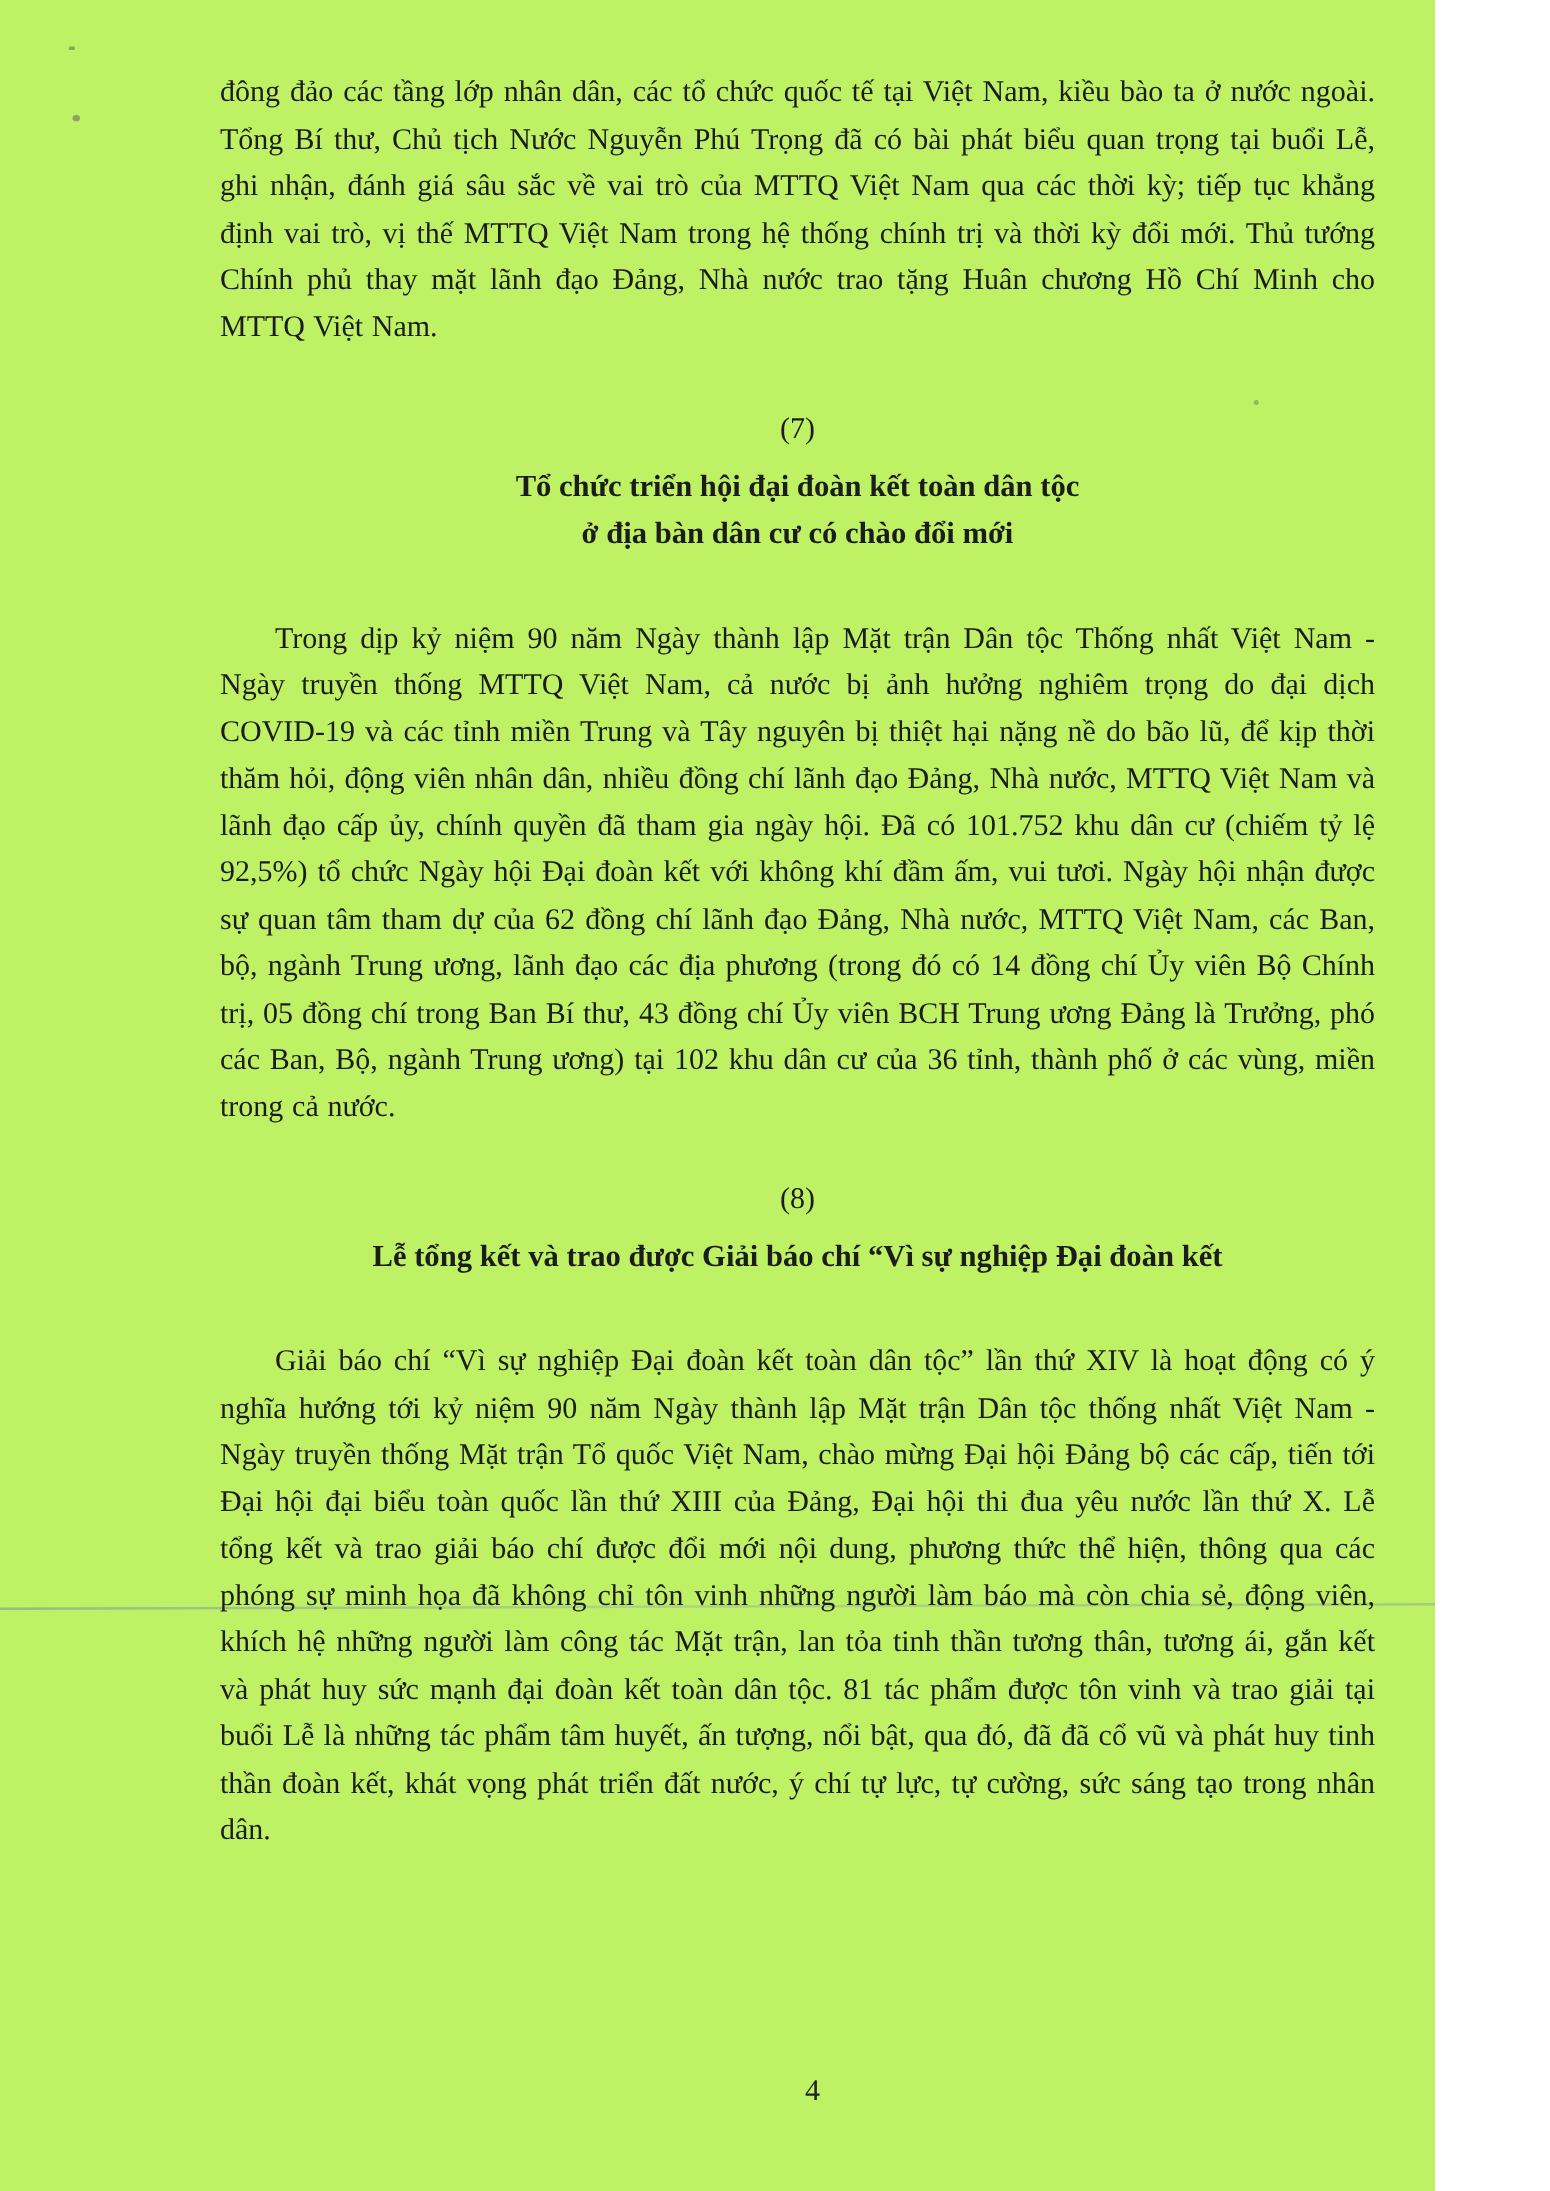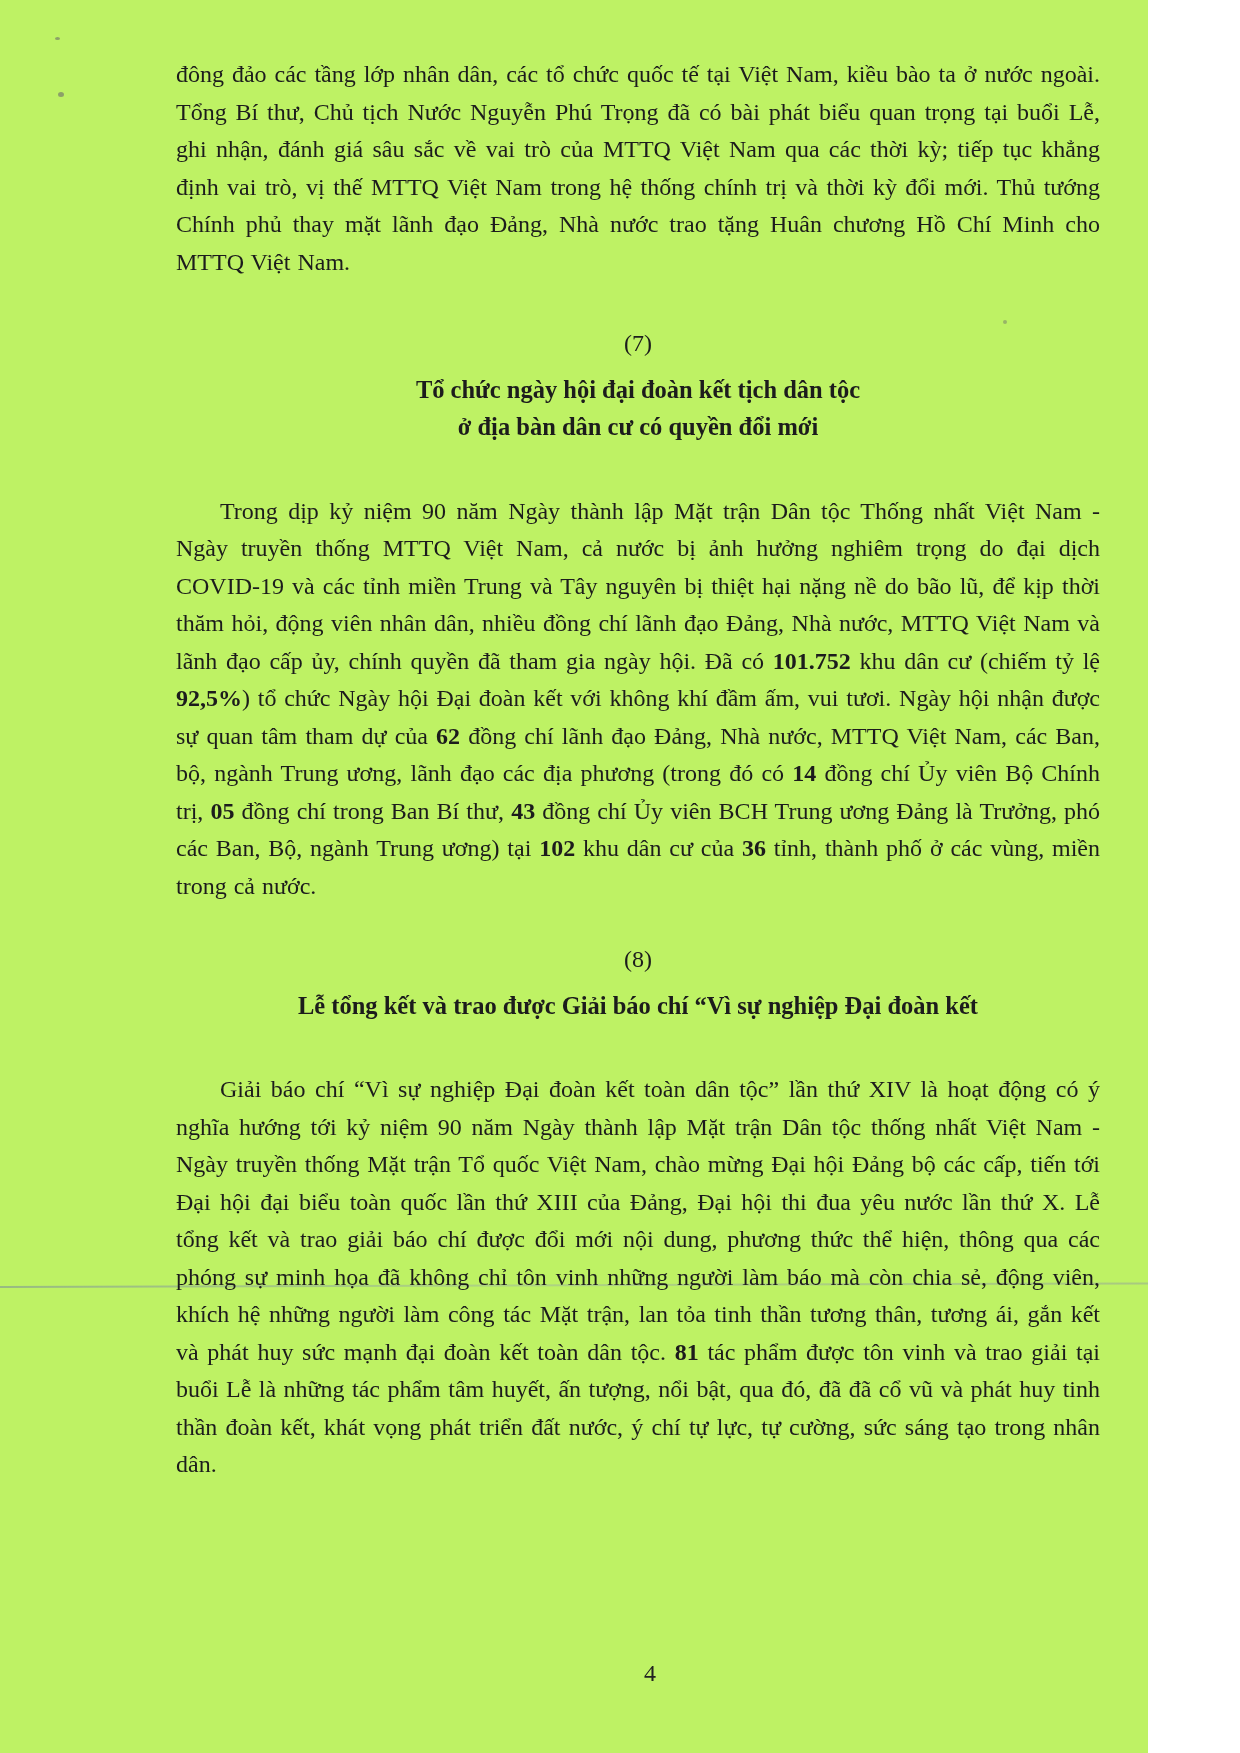--- a/index.html
+++ b/index.html
@@ -19,21 +19,21 @@
     width: 924px;
   }
   .body-text {
     font-size: 24px;
     line-height: 37.5px;
     text-align: justify;
     text-align-last: left;
     margin: 0;
     word-spacing: 1px;
   }
-  .body-text b { font-weight: bold; }
+  .body-text b { font-weight: normal; }
   .indent { text-indent: 44px; }
   .doc-section { margin: 0; }
   .sec-7 { margin-top: 44px; }
   .sec-8 { margin-top: 36px; }
   .sec-num {
     text-align: center;
     font-size: 24px;
     line-height: 37.5px;
     margin: 0 0 8px 0;
     font-weight: normal;
@@ -92,22 +92,22 @@
   <span class="speck speck-3"></span>
   <div class="scan-line"></div>
 
   <main class="content">
 
     <p class="body-text intro"><span>đông đảo các tầng lớp nhân dân, các tổ chức quốc tế tại Việt Nam, kiều bào ta ở nước ngoài. Tổng Bí thư, Chủ tịch Nước Nguyễn Phú Trọng đã có bài phát biểu quan trọng tại buổi Lễ, ghi nhận, đánh giá sâu sắc về vai trò của MTTQ Việt Nam qua các thời kỳ; tiếp tục khẳng định vai trò, vị thế MTTQ Việt Nam trong hệ thống chính trị và thời kỳ đổi mới. Thủ tướng Chính phủ thay mặt lãnh đạo Đảng, Nhà nước trao tặng Huân chương Hồ Chí Minh cho MTTQ Việt Nam.</span></p>
 
     <section class="doc-section sec-7">
       <div class="sec-num">(7)</div>
       <h2 class="sec-title">
-        <span class="title-line">Tổ chức ngày hội đại đoàn kết tịch dân tộc</span>
-        <span class="title-line">ở địa bàn dân cư có quyền đổi mới</span>
+        <span class="title-line">Tổ chức triển hội đại đoàn kết toàn dân tộc</span>
+        <span class="title-line">ở địa bàn dân cư có chào đổi mới</span>
       </h2>
       <p class="body-text indent sec-paragraph"><span>Trong dịp kỷ niệm 90 năm Ngày thành lập Mặt trận Dân tộc Thống nhất Việt Nam - Ngày truyền thống MTTQ Việt Nam, cả nước bị ảnh hưởng nghiêm trọng do đại dịch COVID-19 và các tỉnh miền Trung và Tây nguyên bị thiệt hại nặng nề do bão lũ, để kịp thời thăm hỏi, động viên nhân dân, nhiều đồng chí lãnh đạo Đảng, Nhà nước, MTTQ Việt Nam và lãnh đạo cấp ủy, chính quyền đã tham gia ngày hội. Đã có </span><b>101.752</b><span> khu dân cư (chiếm tỷ lệ </span><b>92,5%</b><span>) tổ chức Ngày hội Đại đoàn kết với không khí đầm ấm, vui tươi. Ngày hội nhận được sự quan tâm tham dự của </span><b>62</b><span> đồng chí lãnh đạo Đảng, Nhà nước, MTTQ Việt Nam, các Ban, bộ, ngành Trung ương, lãnh đạo các địa phương (trong đó có </span><b>14</b><span> đồng chí Ủy viên Bộ Chính trị, </span><b>05</b><span> đồng chí trong Ban Bí thư, </span><b>43</b><span> đồng chí Ủy viên BCH Trung ương Đảng là Trưởng, phó các Ban, Bộ, ngành Trung ương) tại </span><b>102</b><span> khu dân cư của </span><b>36</b><span> tỉnh, thành phố ở các vùng, miền trong cả nước.</span></p>
     </section>
 
     <section class="doc-section sec-8">
       <div class="sec-num">(8)</div>
       <h2 class="sec-title">
         <span class="title-line">Lễ tổng kết và trao được Giải báo chí “Vì sự nghiệp Đại đoàn kết</span>
       </h2>
       <p class="body-text indent sec-paragraph"><span>Giải báo chí “Vì sự nghiệp Đại đoàn kết toàn dân tộc” lần thứ XIV là hoạt động có ý nghĩa hướng tới kỷ niệm 90 năm Ngày thành lập Mặt trận Dân tộc thống nhất Việt Nam - Ngày truyền thống Mặt trận Tổ quốc Việt Nam, chào mừng Đại hội Đảng bộ các cấp, tiến tới Đại hội đại biểu toàn quốc lần thứ XIII của Đảng, Đại hội thi đua yêu nước lần thứ X. Lễ tổng kết và trao giải báo chí được đổi mới nội dung, phương thức thể hiện, thông qua các phóng sự minh họa đã không chỉ tôn vinh những người làm báo mà còn chia sẻ, động viên, khích hệ những người làm công tác Mặt trận, lan tỏa tinh thần tương thân, tương ái, gắn kết và phát huy sức mạnh đại đoàn kết toàn dân tộc. </span><b>81</b><span> tác phẩm được tôn vinh và trao giải tại buổi Lễ là những tác phẩm tâm huyết, ấn tượng, nổi bật, qua đó, đã đã cổ vũ và phát huy tinh thần đoàn kết, khát vọng phát triển đất nước, ý chí tự lực, tự cường, sức sáng tạo trong nhân dân.</span></p>

